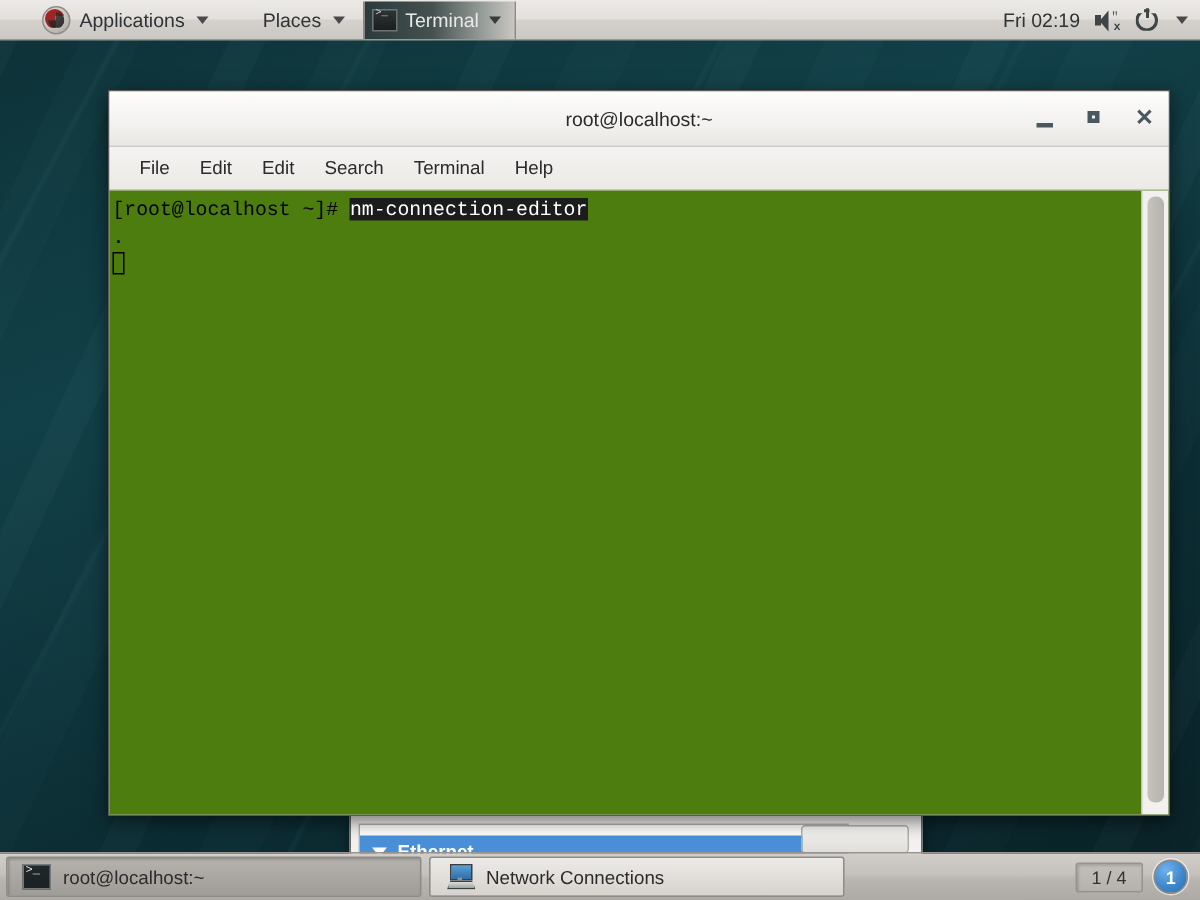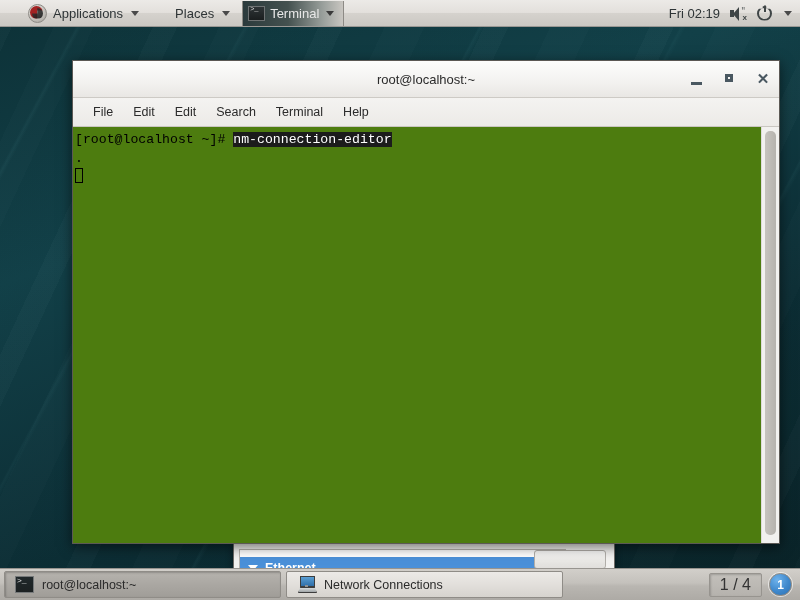--- a/index.html
+++ b/index.html
@@ -286,21 +286,21 @@
     position:absolute; left:1px; bottom:0; width:17px;height:4px;
     background:linear-gradient(to bottom,#d9dcdc,#9fa4a6);
     border:1px solid #3d3d3d;
     clip-path: polygon(12% 0, 88% 0, 100% 100%, 0 100%);
   }
   .tb-net-icon .stem{
     position:absolute; left:8px; top:9px; width:3px;height:4px;background:#8d9295;
   }
   #taskbar-right { margin-left:auto; display:flex; align-items:center; gap:7px; padding-right:4px; }
   #workspace-count {
-    font-size:16px; color:#333; padding:2px 10px;
+    font-size:12px; color:#333; padding:2px 10px;
     border:1px solid #97948f; border-radius:2px;
     background: linear-gradient(to bottom,#c3c0bb,#b5b2ad);
     box-shadow: inset 1px 1px 2px rgba(0,0,0,0.18);
   }
   #workspace-pager {
     width:21px;height:21px;border-radius:50%;
     background: radial-gradient(circle at 35% 28%, #6fb3ec 0%, #3f88cc 55%, #2c6fb0 100%);
     border:1px solid #8d8a85;
     color:#ffffff; font-size:12px; font-weight:bold;
     display:flex; align-items:center; justify-content:center;

